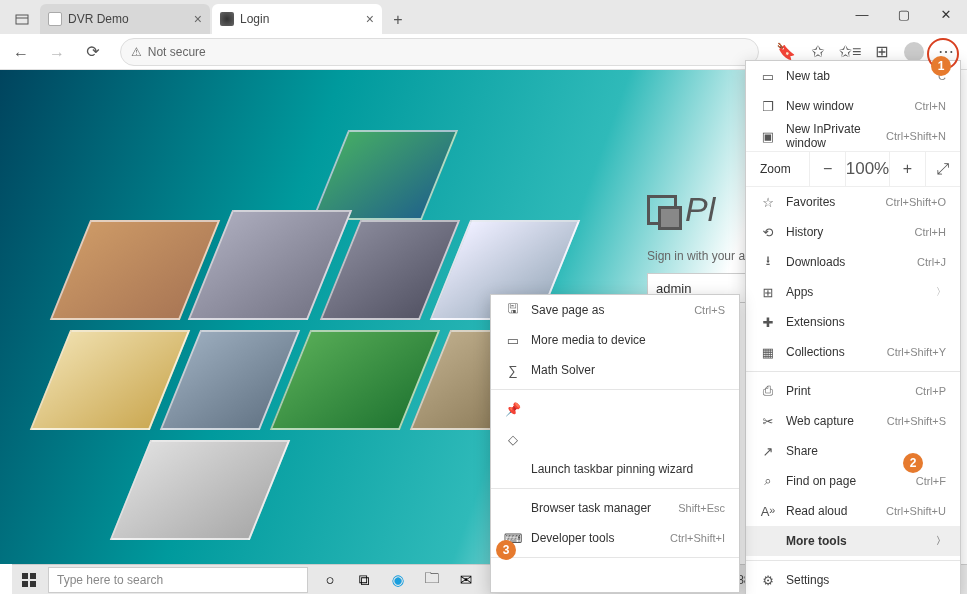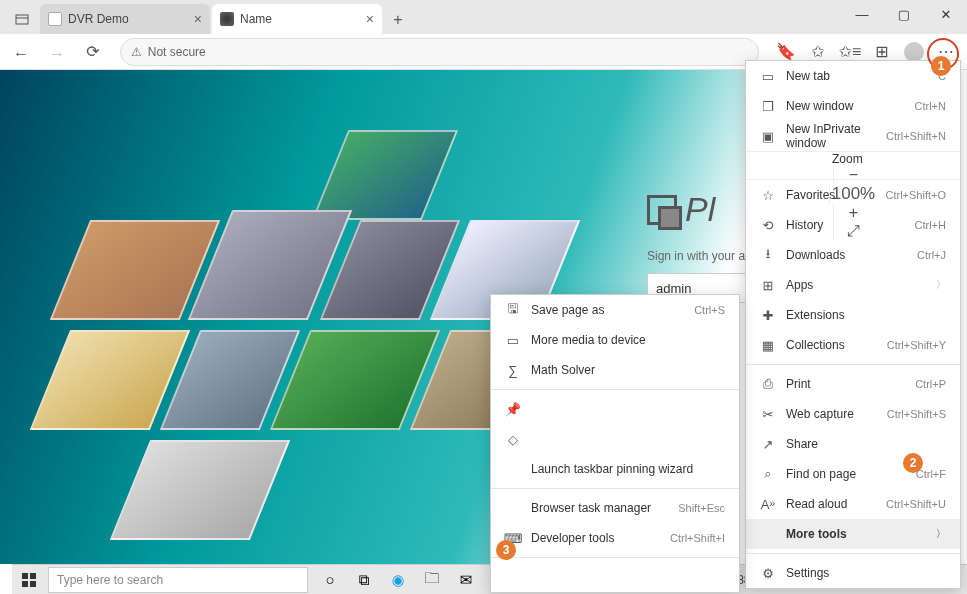--- a/index.html
+++ b/index.html
@@ -36,21 +36,21 @@
 
 
 .menu { position: absolute; background: #fff; border: 1px solid #ccc; box-shadow: 0 4px 16px rgba(0,0,0,.2); font-size: 12px; color: #333; z-index: 100; }
 .menu-item { display: flex; align-items: center; height: 30px; padding: 0 14px; gap: 10px; }
 .menu-item .mico { width: 16px; display: flex; justify-content: center; color: #555; font-size: 13px; }
 .menu-item .lbl { flex: 1; }
 .menu-item .shortcut { color: #888; font-size: 11px; }
 .menu-item .chev { color: #888; font-size: 10px; }
 .menu-sep { height: 1px; background: #e5e5e5; margin: 4px 0; }
 .menu-item.hover { background: #eee; font-weight: bold; }
-.zoom-row { display: flex; align-items: center; height: 29px; border-bottom: 1px solid #eee; border-top: 1px solid #eee; flex-direction: column; }
+.zoom-row { display: flex; align-items: center; height: 36px; border-bottom: 1px solid #eee; border-top: 1px solid #eee; }
 .zoom-row .zlbl { width: 70px; padding-left: 14px; }
 .zoom-row .zbtn { width: 40px; text-align: center; font-size: 16px; color: #555; border-left: 1px solid #eee; height: 100%; display: flex; align-items: center; justify-content: center; }
 .main-menu { top: 60px; right: 6px; width: 216px; }
 .sub-menu { top: 294px; left: 490px; width: 250px; }
 
 .num-badge { width: 20px; height: 20px; border-radius: 50%; background: #e67a2e; color: #fff; font-size: 12px; font-weight: bold; display: flex; align-items: center; justify-content: center; position: absolute; z-index: 300; }
 
 
 .taskbar { position: absolute; bottom: 0; left: 12px; right: 0; height: 30px; background: #e8e8e8; border-top: 1px solid #ccc; display: flex; align-items: center; font-size: 12px; }
 .start { width: 34px; height: 30px; display: flex; align-items: center; justify-content: center; }
@@ -71,21 +71,21 @@
         <line x1="1" y1="6" x2="13" y2="6" stroke="#555"></line>
       </svg>
   </div>
   <div class="tab">
     <span class="favicon" style="background:#fff;border:1px solid #aaa"></span>
     <span>DVR Demo</span>
     <span class="close">×</span>
   </div>
   <div class="tab active">
     <span class="favicon" style="background:radial-gradient(#333,#666)"></span>
-    <span>Name</span>
+    <span>Login</span>
     <span class="close">×</span>
   </div>
   <div class="newtab">+</div>
   <div class="window-controls">
     <div>—</div>
     <div>▢</div>
     <div>✕</div>
   </div>
 </div>
 

